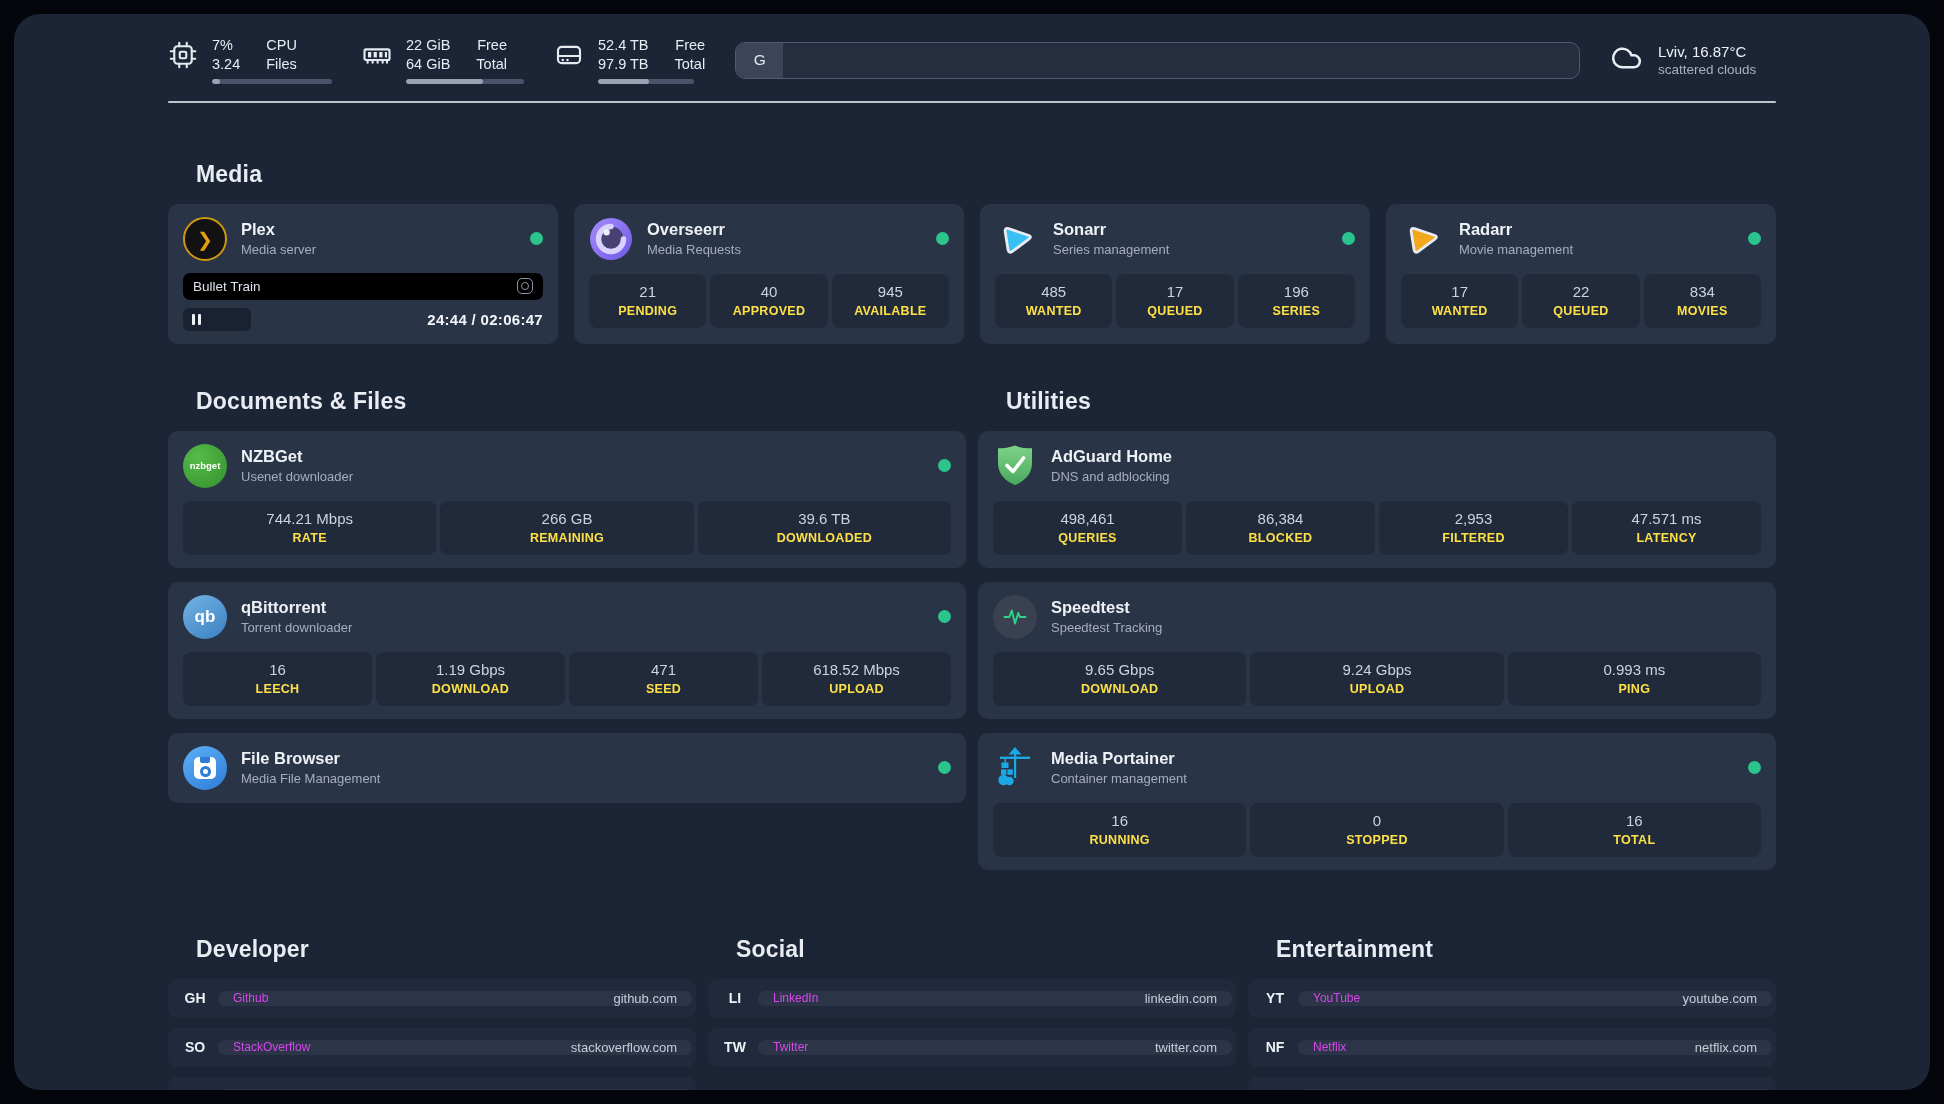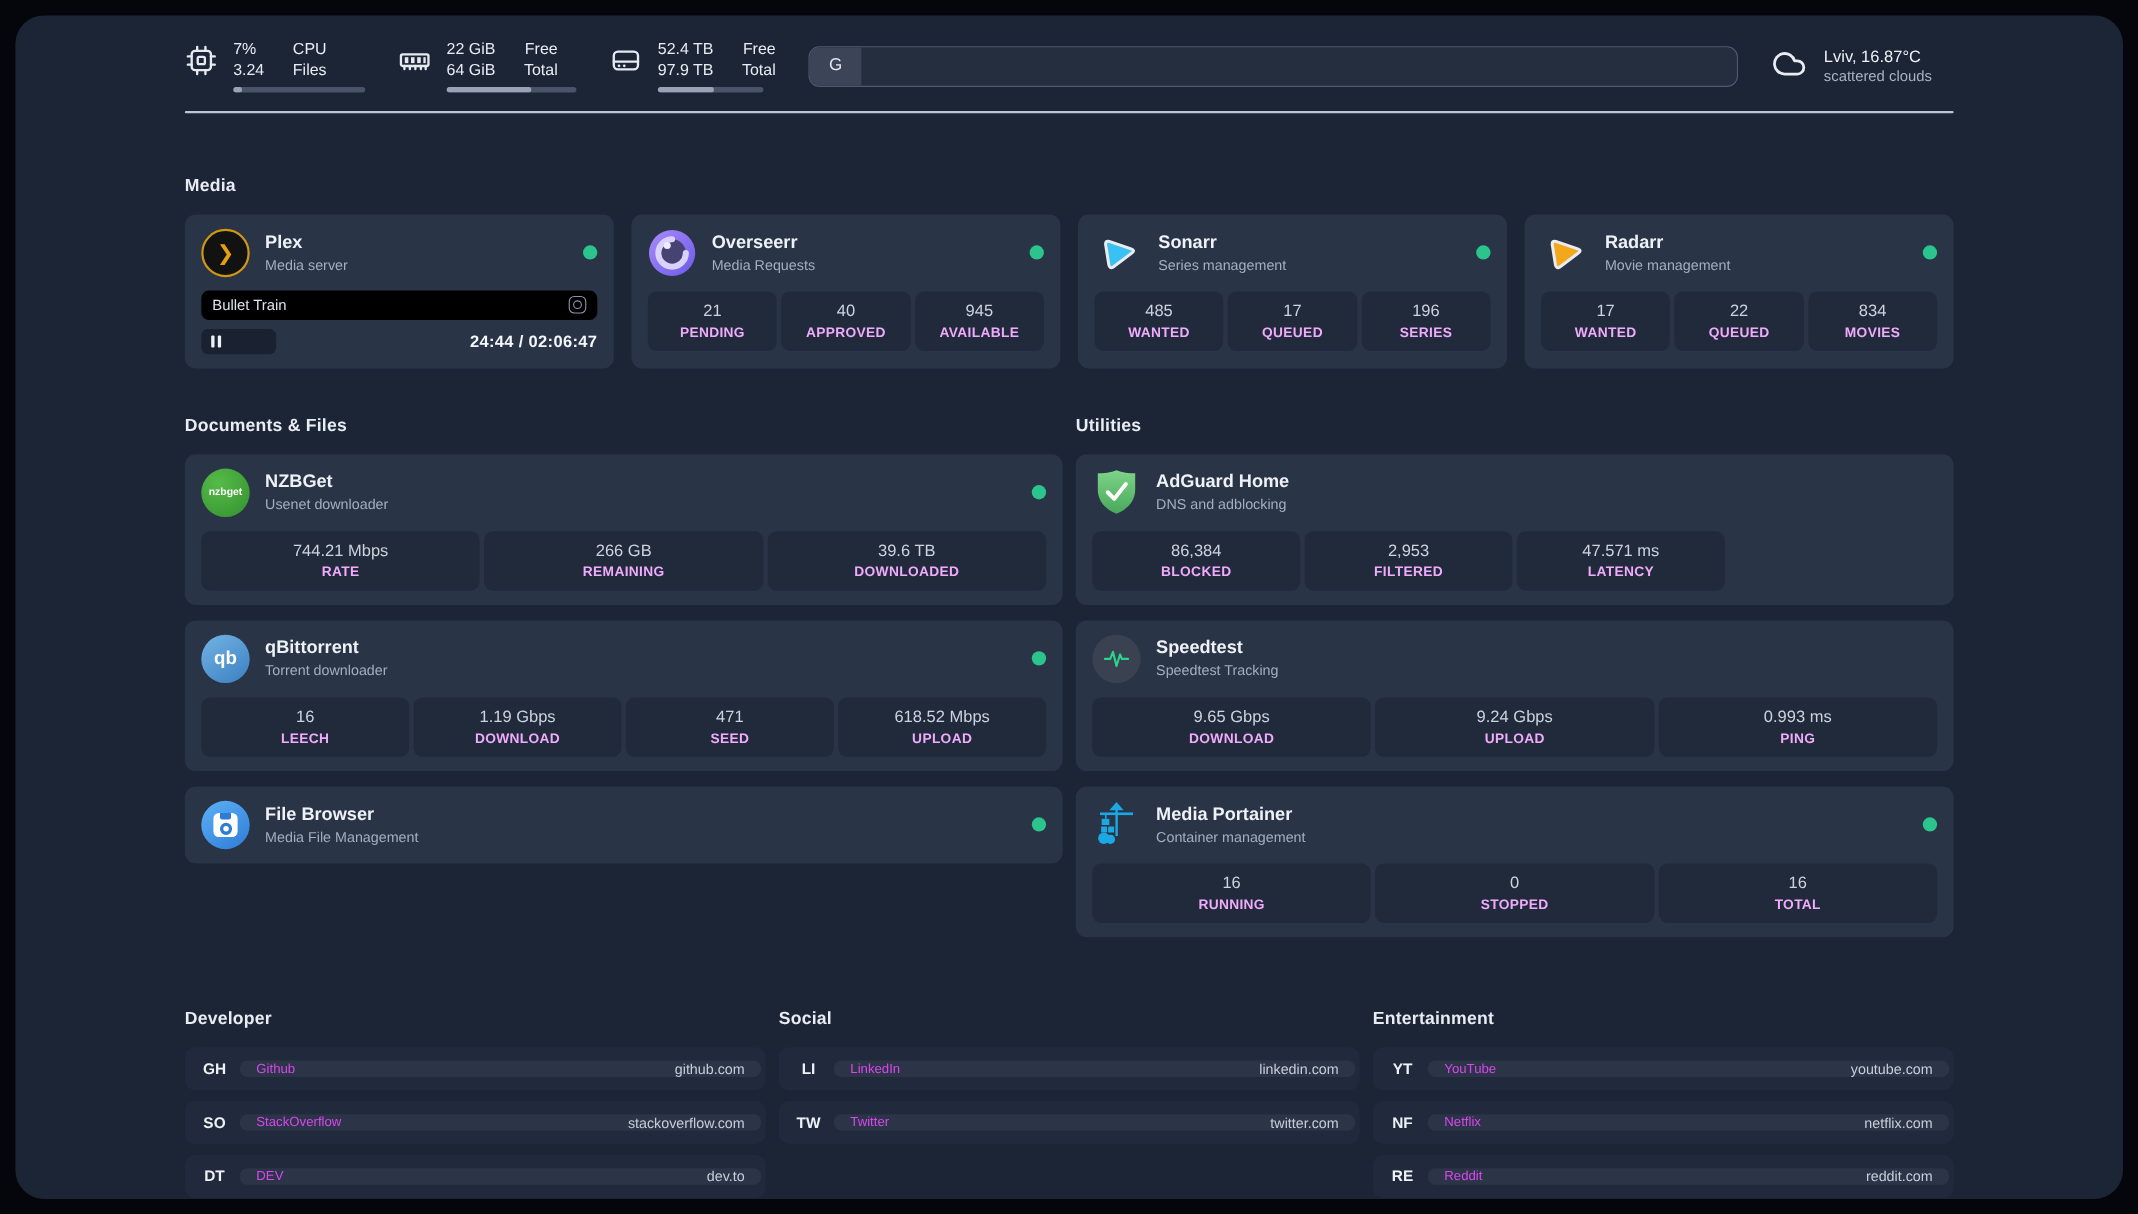--- a/index.html
+++ b/index.html
@@ -49,42 +49,42 @@
     font-size:15.5px; color:#e2e7ef; font-weight:500; cursor:pointer;
   }
   .weather { display:flex; align-items:center; gap:13px; min-width:168px; }
   .weather svg { stroke:#e9edf3; }
   .w1 { font-size:15px; color:#eef1f6; font-weight:500; }
   .w2 { font-size:13.5px; color:#a8b1c1; margin-top:2px; }
 
   .divider { margin-top:17px; height:1.5px; background:#ccd2dc; opacity:.92; border-radius:1px; }
 
   
-  .sec { font-size:16px; font-weight:600; color:#e9edf3; letter-spacing:.2px; }
+  .sec { font-size:23px; font-weight:600; color:#e9edf3; letter-spacing:.2px;margin-left:28px; }
   .sec.media-sec { margin-top:58px; }
 
   .media-grid { display:grid; grid-template-columns:repeat(4,1fr); gap:16px; margin-top:16px; }
 
   .card { background:#2a3447; border-radius:10px; padding:13px 15px; }
   .card-head { display:flex; align-items:center; gap:14px; }
   .app-icon {
     width:44px; height:44px; flex:none; border-radius:50%;
     display:flex; align-items:center; justify-content:center; position:relative;
   }
   .titles { flex:1; min-width:0; }
   .t { font-size:16.5px; font-weight:600; color:#eef1f6; }
   .s { font-size:13px; color:#a4aebe; margin-top:3px; }
   .dot { width:13px; height:13px; border-radius:50%; background:#2bc48c; flex:none; }
 
   .stat-grid { display:grid; gap:4px; margin-top:13px; }
   .cols3 { grid-template-columns:repeat(3,1fr); }
   .cols4 { grid-template-columns:repeat(4,1fr); }
   .stat { background:#212a3b; border-radius:8px; padding:9px 6px 10px; text-align:center; }
   .stat .v { font-size:15px; color:#ccd3df; }
-  .stat .l { font-size:12.5px; font-weight:700; color:#f0abfc; margin-top:4px; letter-spacing:.3px; }
+  .stat .l { font-size:12.5px; font-weight:700; color:#fde047; margin-top:4px; letter-spacing:.3px; }
 
   
   .track {
     margin-top:12px; height:27px; background:#000000; border-radius:7px;
     display:flex; align-items:center; padding:0 10px;
     font-size:13.5px; color:#dde3ec;
   }
   .sess-icon { margin-left:auto; width:16px; height:16px; border:1.5px solid #8a94a6; border-radius:5px;
     display:flex; align-items:center; justify-content:center; }
   .sess-icon i { width:8px; height:8px; border:1.5px solid #8a94a6; border-radius:50%; display:block; }
@@ -447,20 +447,24 @@
                 <path d="M12 21.5l6 6L28.5 14" stroke="#fff" stroke-width="3.6" fill="none" stroke-linecap="round" stroke-linejoin="round"></path>
               </svg>
             </span>
             <div class="titles">
               <div class="t">AdGuard Home</div>
               <div class="s">DNS and adblocking</div>
             </div>
           </div>
           <div class="stat-grid cols4">
             <div class="stat">
+              <div class="v">498,461</div>
+                <div class="l">QUERIES</div>
+            </div>
+            <div class="stat">
               <div class="v">86,384</div>
                 <div class="l">BLOCKED</div>
             </div>
             <div class="stat">
               <div class="v">2,953</div>
                 <div class="l">FILTERED</div>
             </div>
             <div class="stat">
               <div class="v">47.571 ms</div>
                 <div class="l">LATENCY</div>

